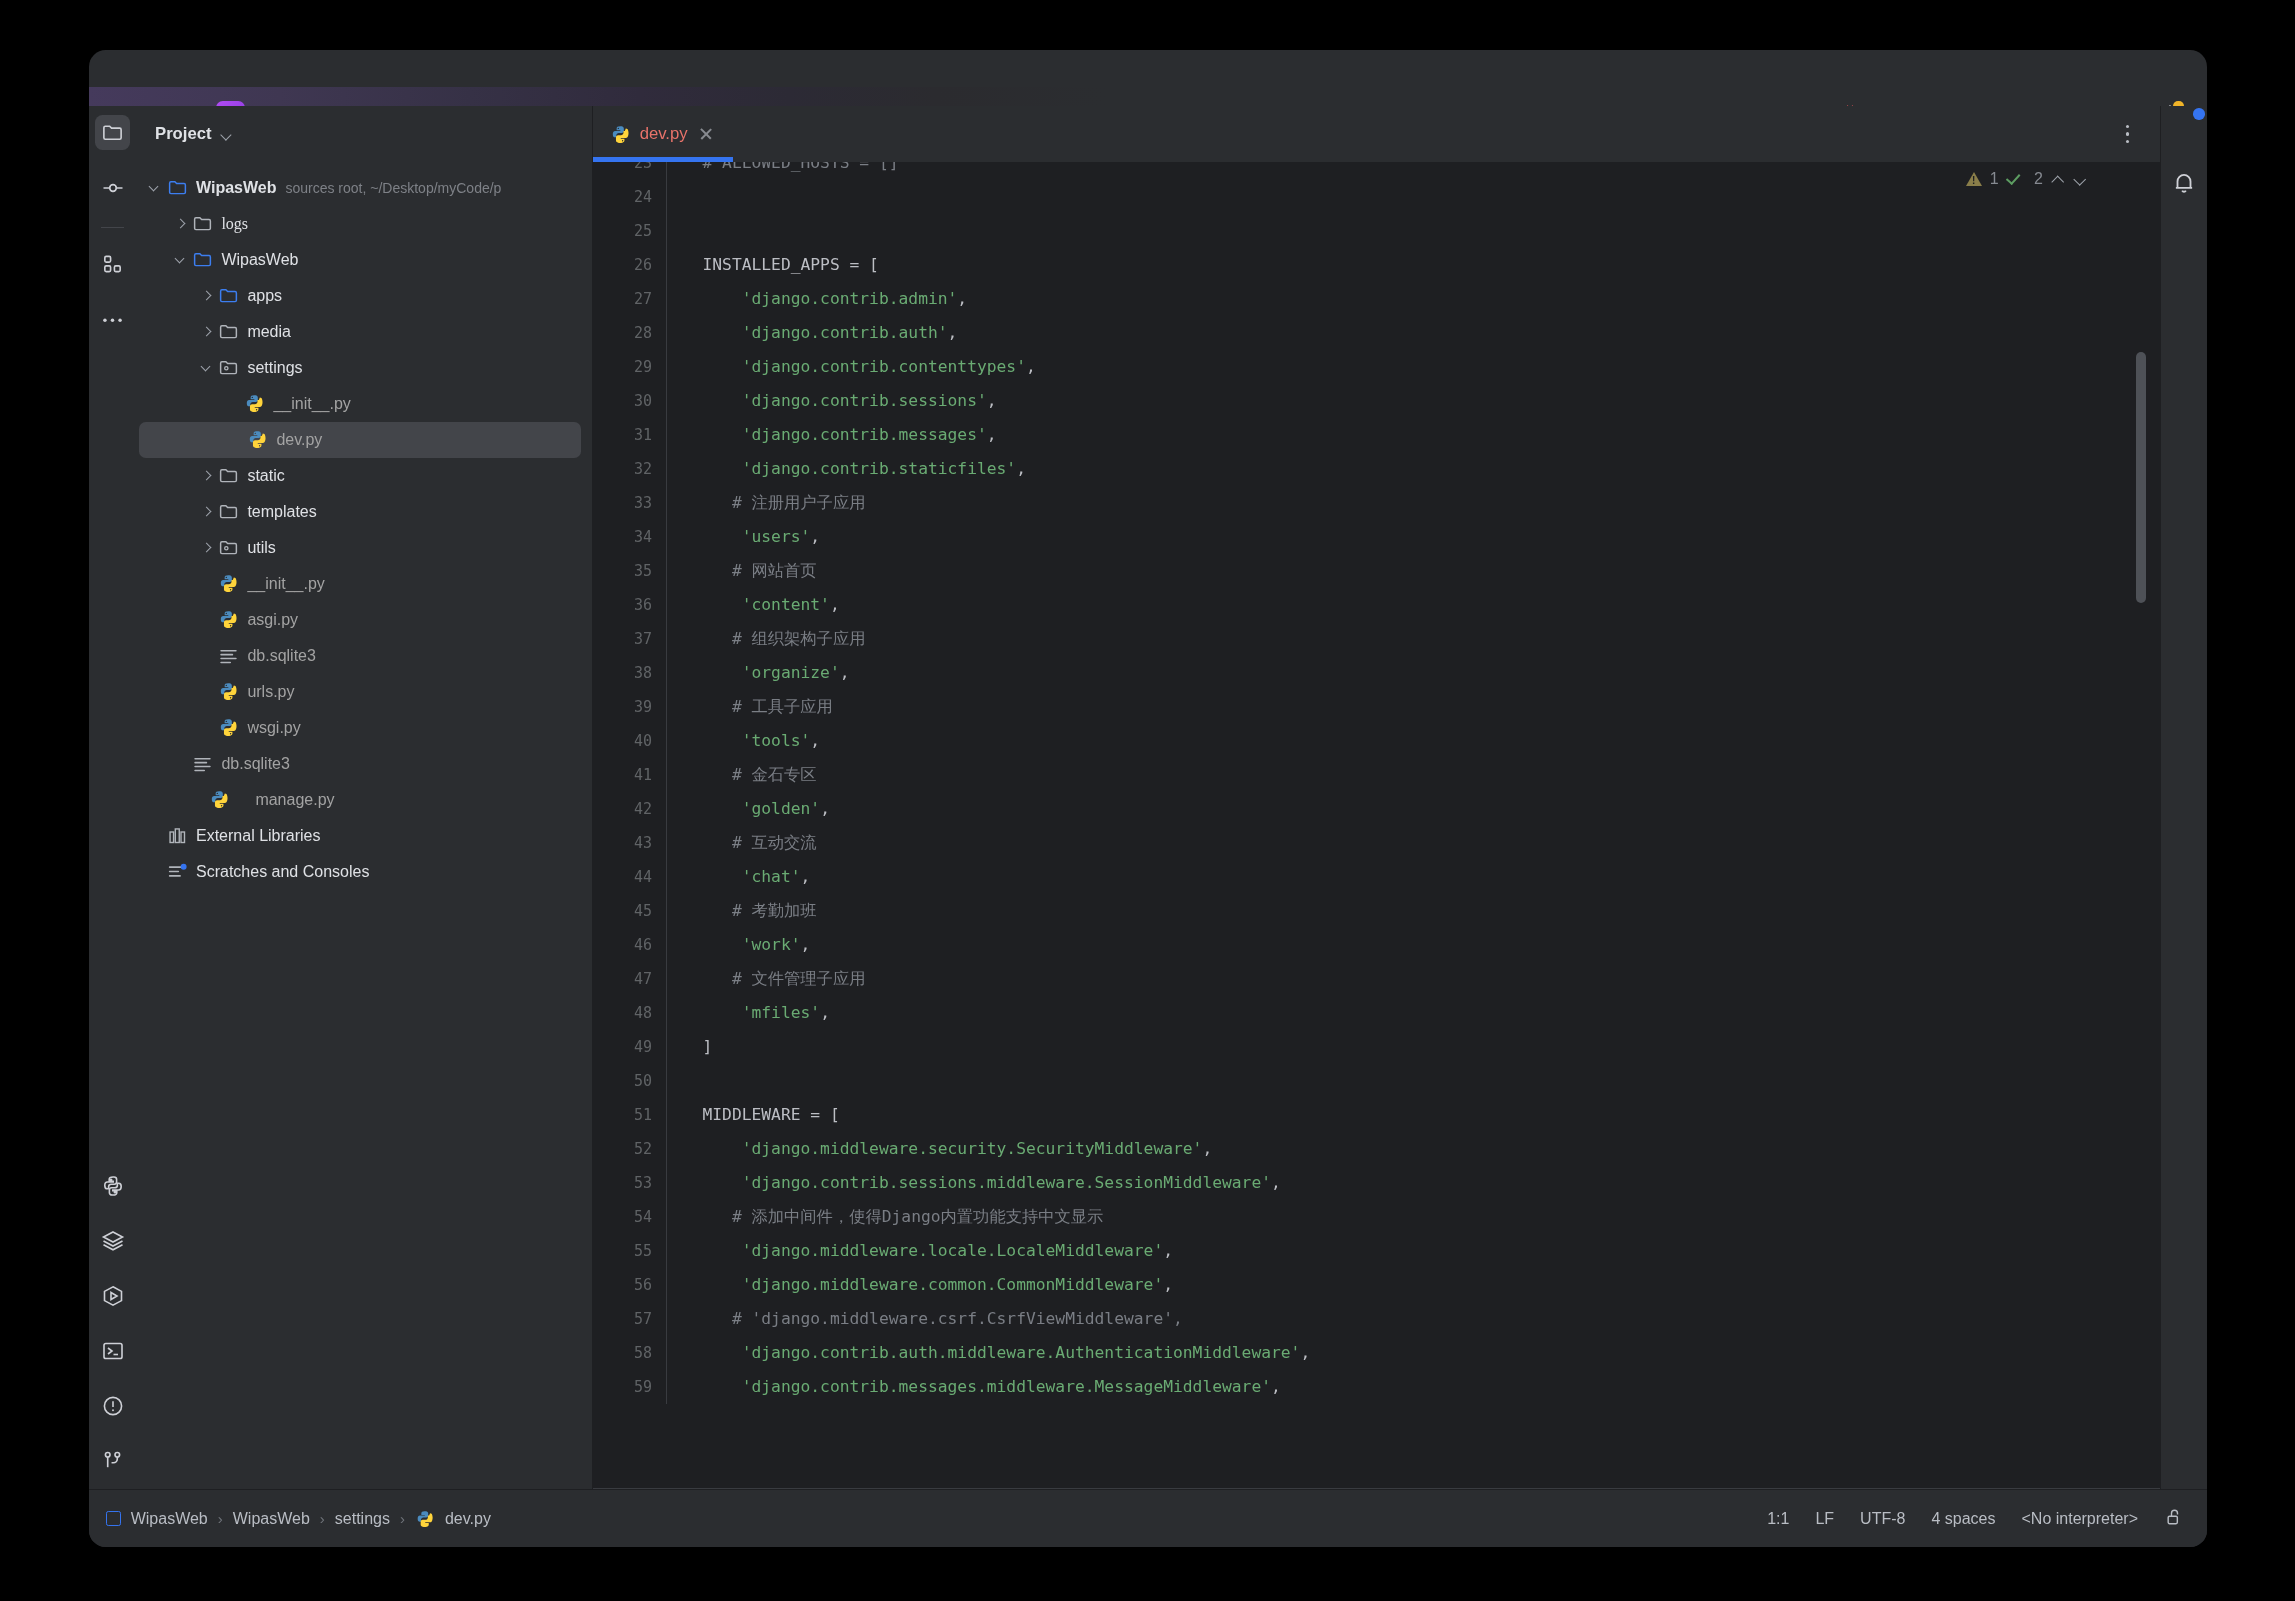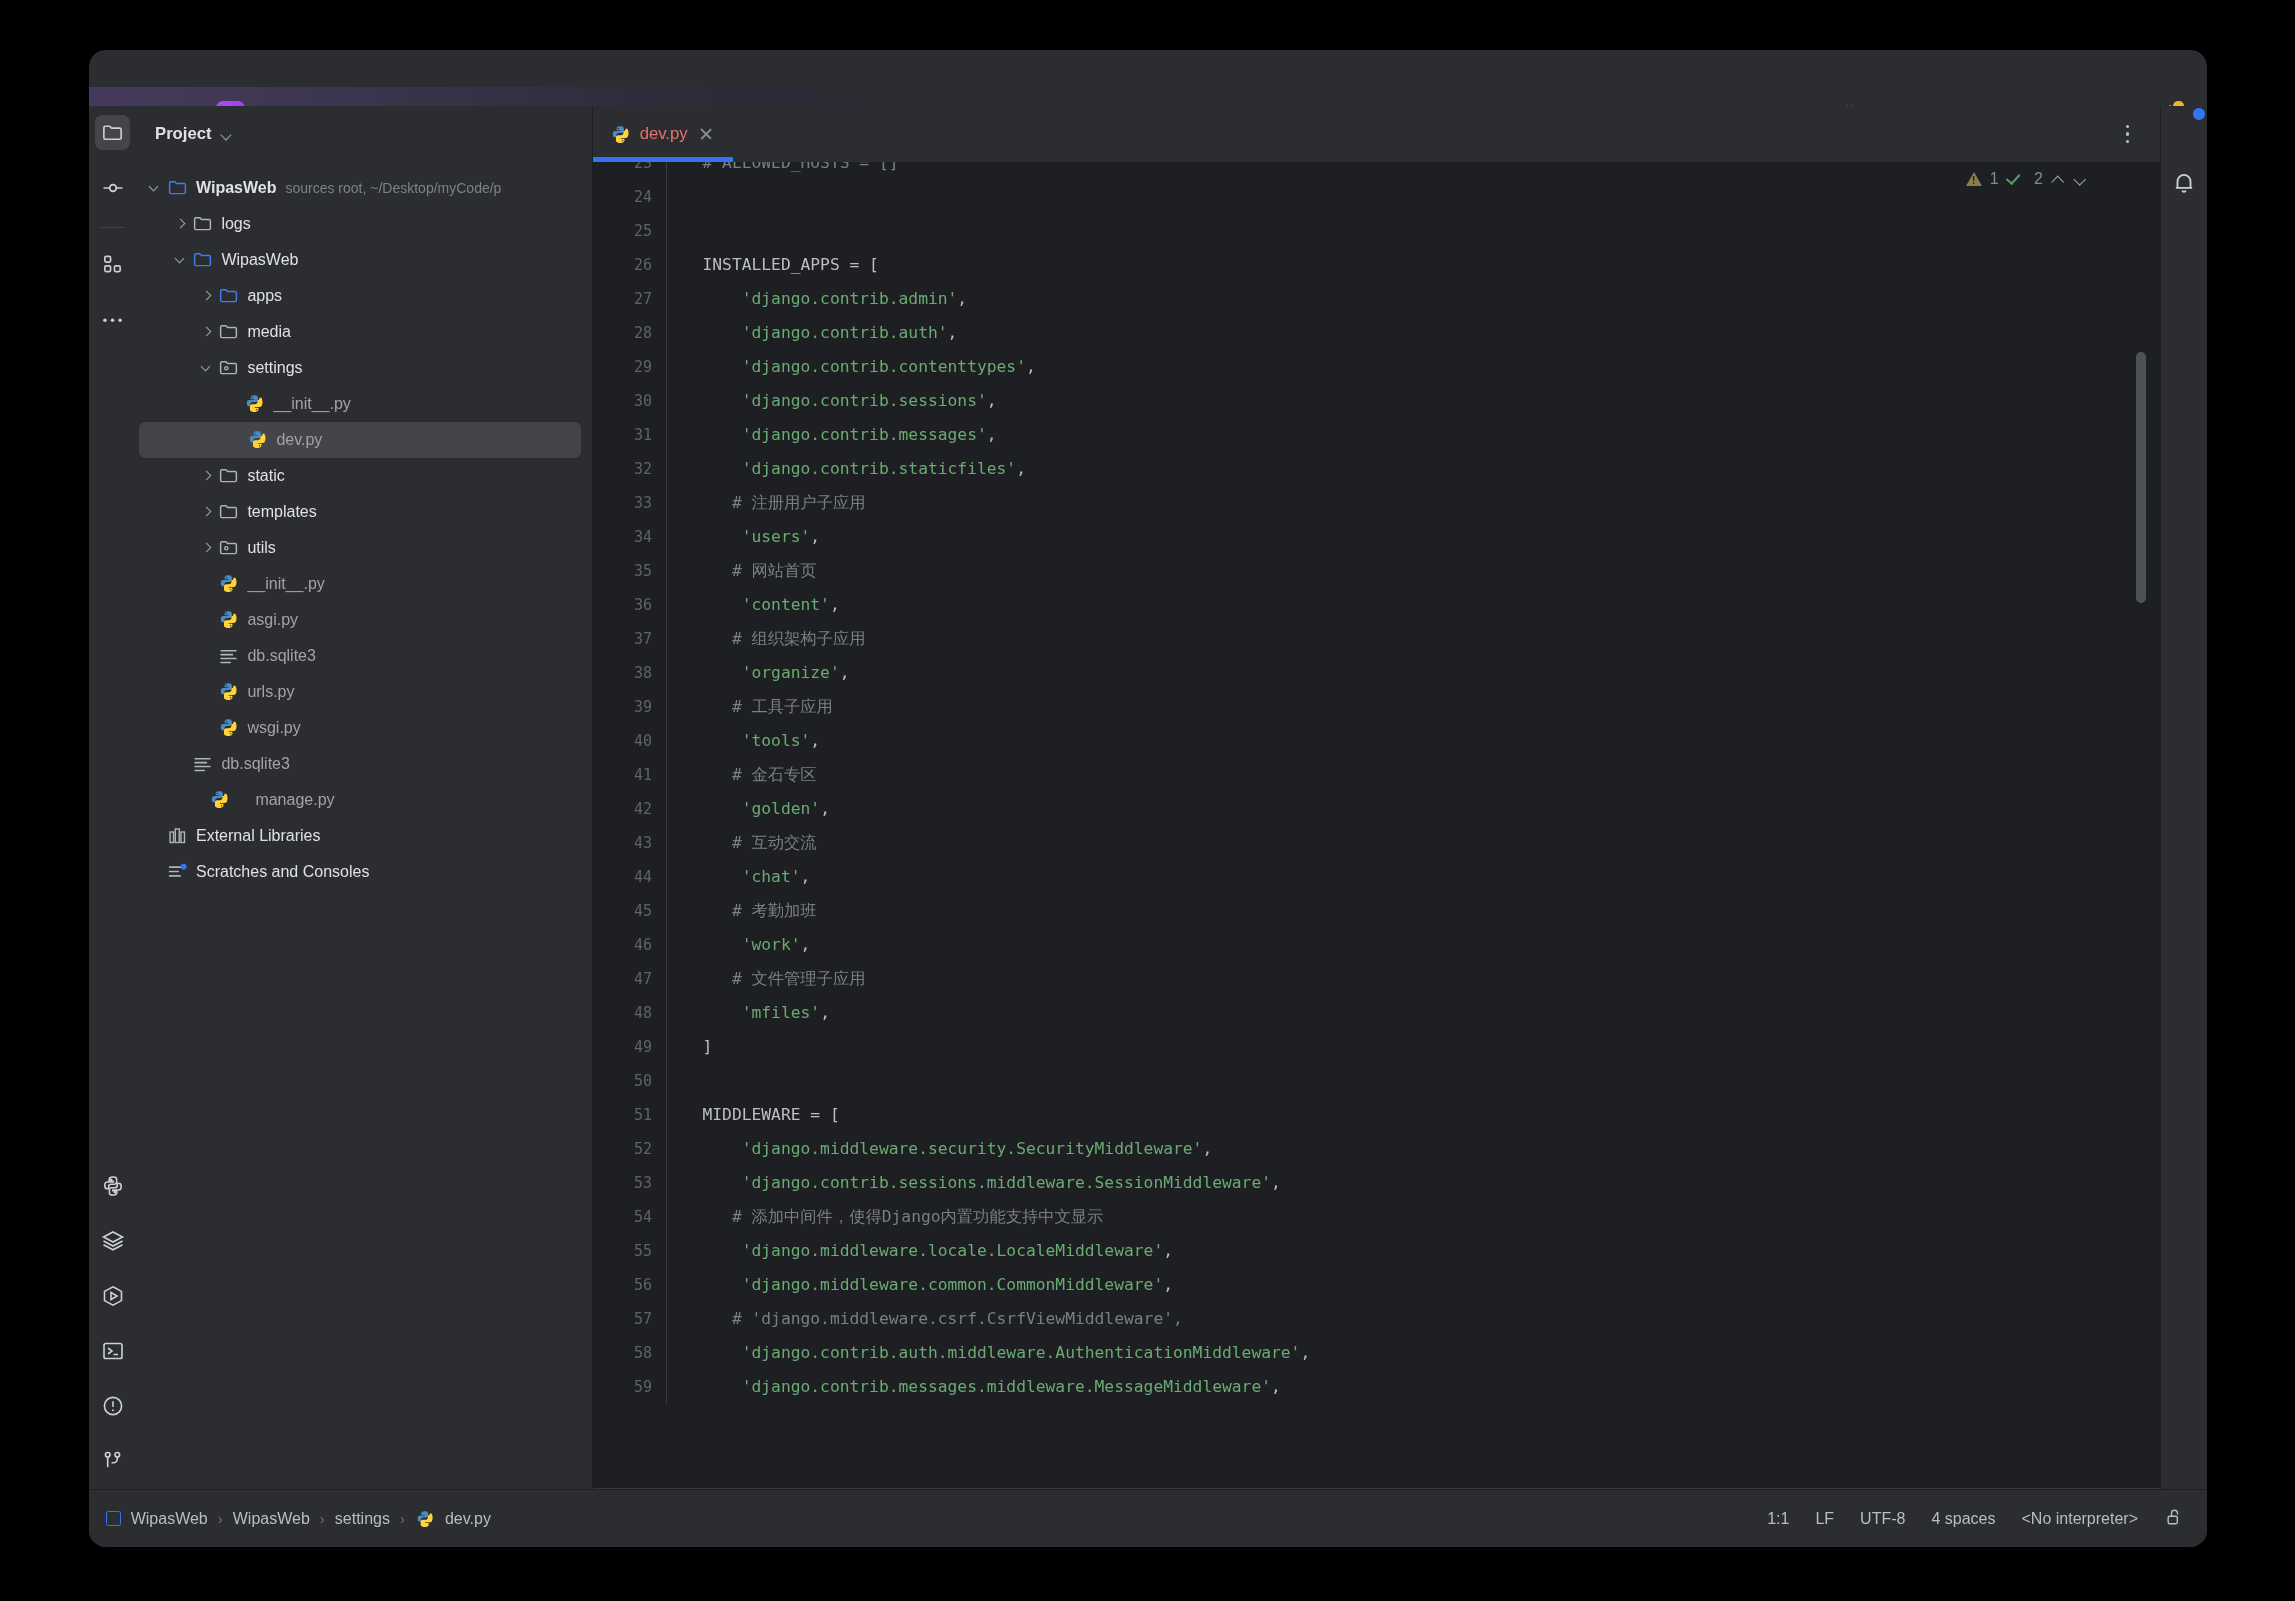--- a/index.html
+++ b/index.html
@@ -427,21 +427,21 @@
           <div class="row" style="padding-left: 10.6px;">
             <span class="arrow open"></span>
             <span class="ti">
               <svg width="21" height="21" viewBox="0 0 24 24">
                 <path d="M3 7a1.5 1.5 0 0 1 1.5-1.5H9l2 2h8.5A1.5 1.5 0 0 1 21 9v8.5A1.5 1.5 0 0 1 19.5 19h-15A1.5 1.5 0 0 1 3 17.5z" fill="none" stroke="#3c7ef0" stroke-width="1.7"></path>
               </svg>
             </span>
             <span class="lbl bold">WipasWeb</span>
             <span class="sub">sources root,  ~/Desktop/myCode/p</span>
           </div>
-          <div class="row" style="padding-left: 36px;">
+          <div class="row" style="padding-left: 36px; font-family: Liberation Serif, serif;">
             <span class="arrow closed"></span>
             <span class="ti">
               <svg width="21" height="21" viewBox="0 0 24 24">
                 <path d="M3 7a1.5 1.5 0 0 1 1.5-1.5H9l2 2h8.5A1.5 1.5 0 0 1 21 9v8.5A1.5 1.5 0 0 1 19.5 19h-15A1.5 1.5 0 0 1 3 17.5z" fill="none" stroke="#b0b4ba" stroke-width="1.7"></path>
               </svg>
             </span>
             <span class="lbl">logs</span>
           </div>
           <div class="row" style="padding-left: 36px;">
             <span class="arrow open"></span>

